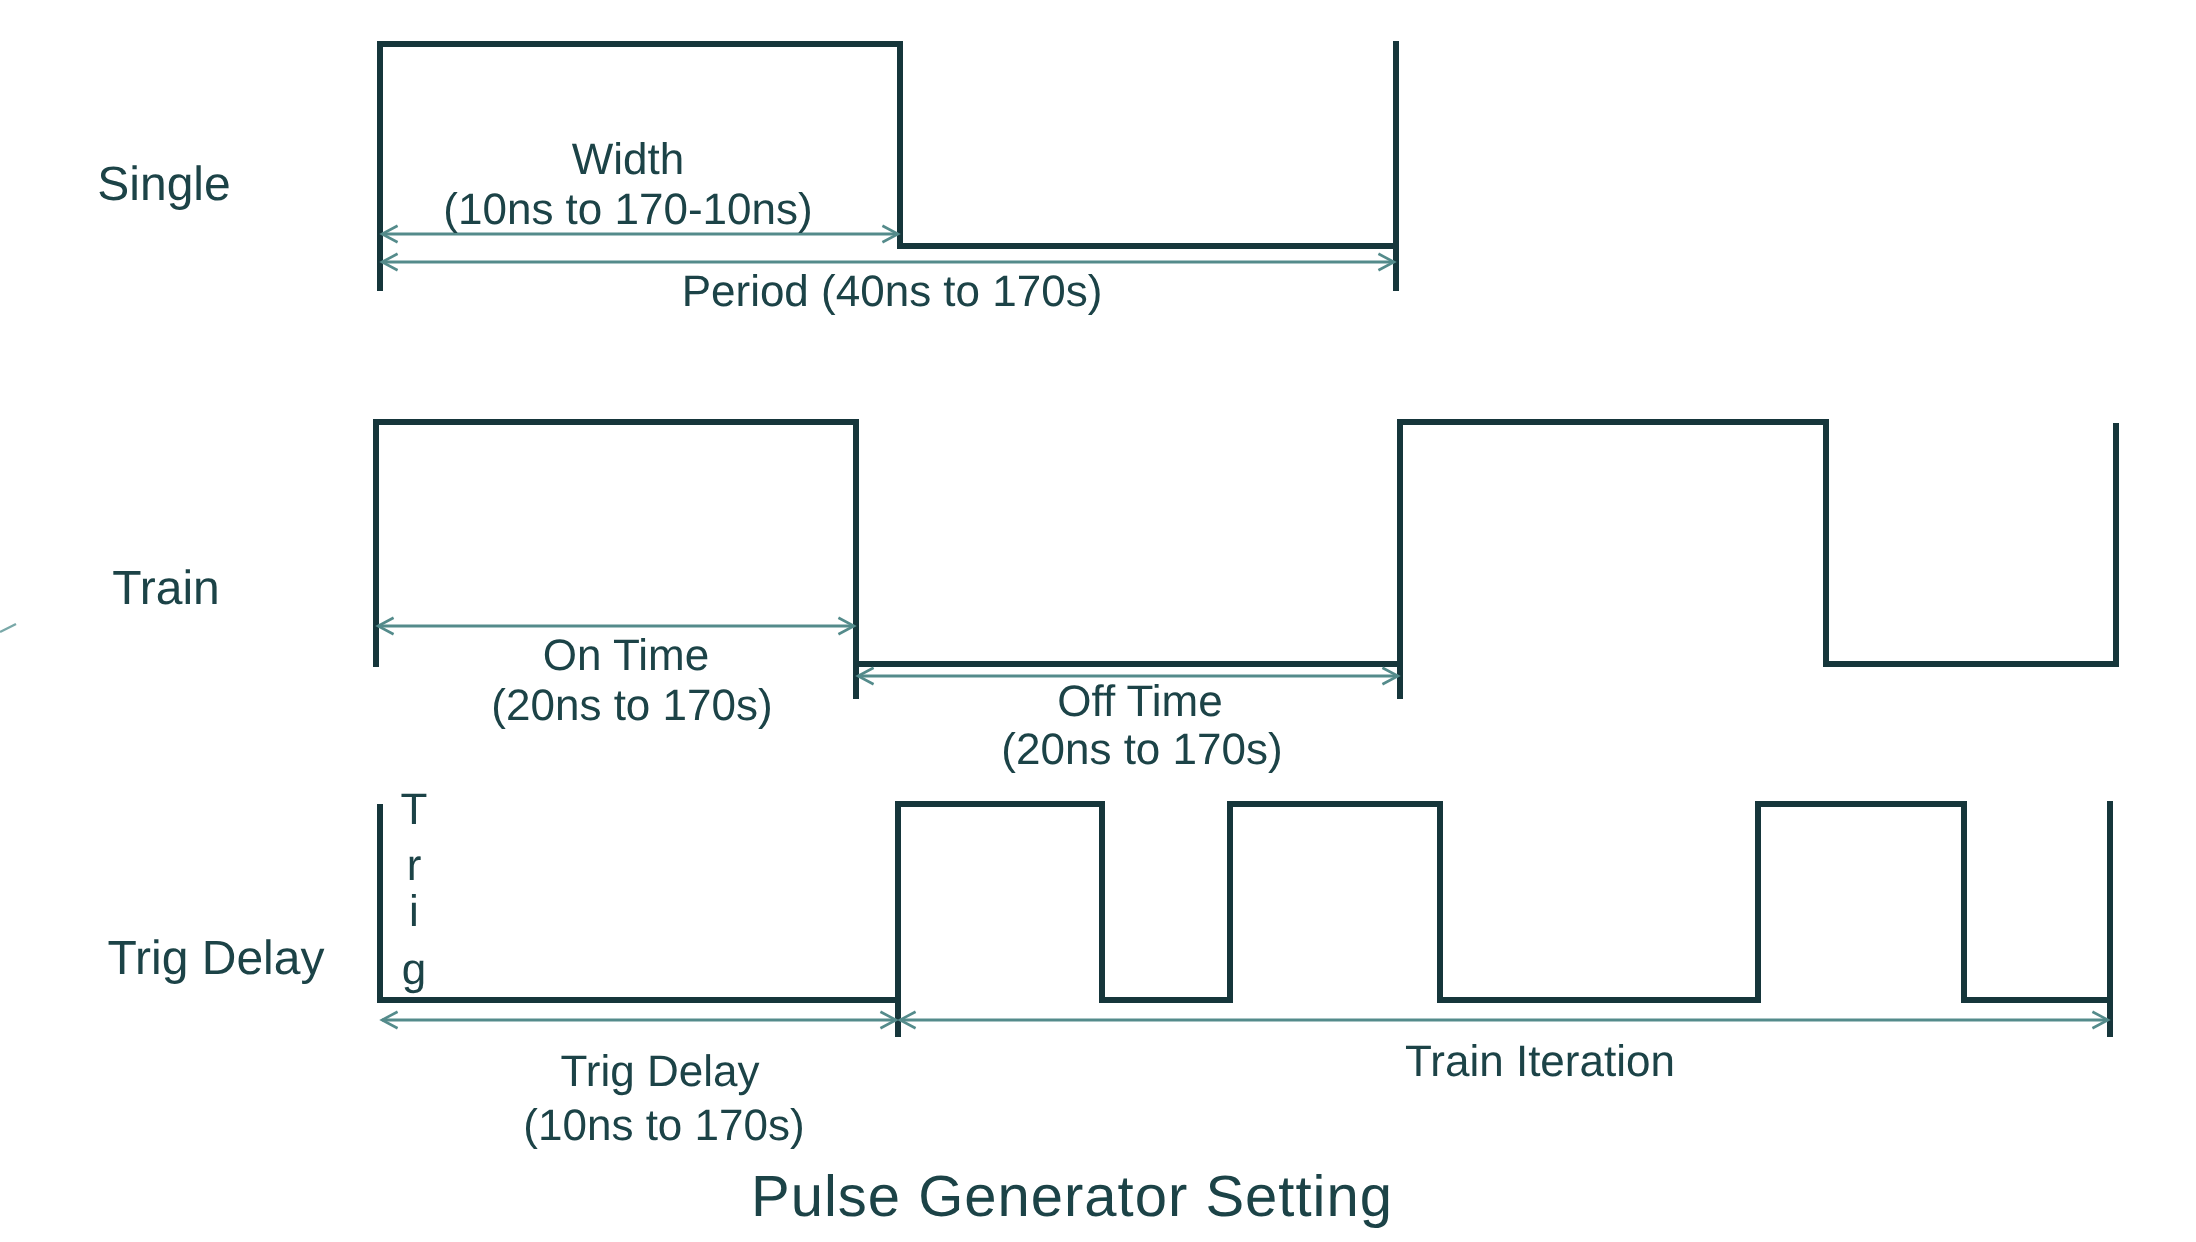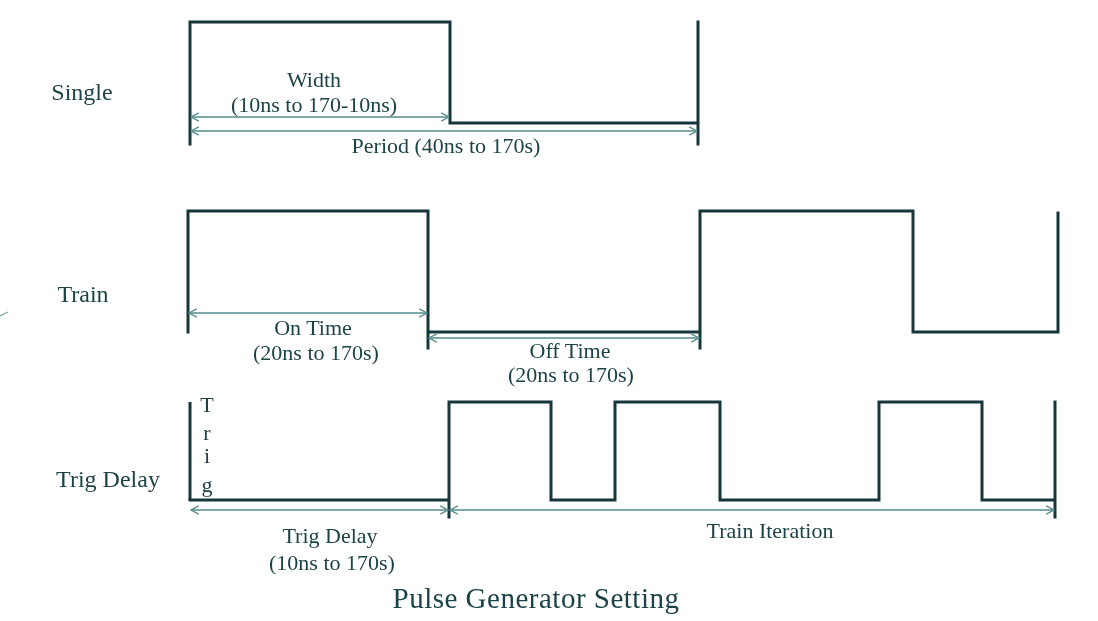--- a/index.html
+++ b/index.html
@@ -1,17 +1,17 @@
 <!DOCTYPE html>
 <html><head>
 <meta charset="utf-8">
 <style>
   html,body{margin:0;padding:0;background:#ffffff;}
   .stage{position:relative;width:1098px;height:621px;background:#ffffff;overflow:hidden;
-         font-family:Liberation Serif, serif;}
+         font-family:Liberation Sans, sans-serif;}
   svg{display:block;}
   .wave{fill:none;stroke:#16363b;stroke-width:3;stroke-linecap:square;}
   .spike{fill:none;stroke:#16363b;stroke-width:3;stroke-linecap:butt;}
   .arrow{fill:none;stroke:#548b8b;stroke-width:1.4;}
   .stray{fill:none;stroke:#79a8a8;stroke-width:1.2;}
   text{fill:#1c4347;}
   .rowlabel{font-size:24px;}
   .ann{font-size:22px;}
   .trigch{font-size:22px;}
   .title{font-size:29px;letter-spacing:0.5px;}

